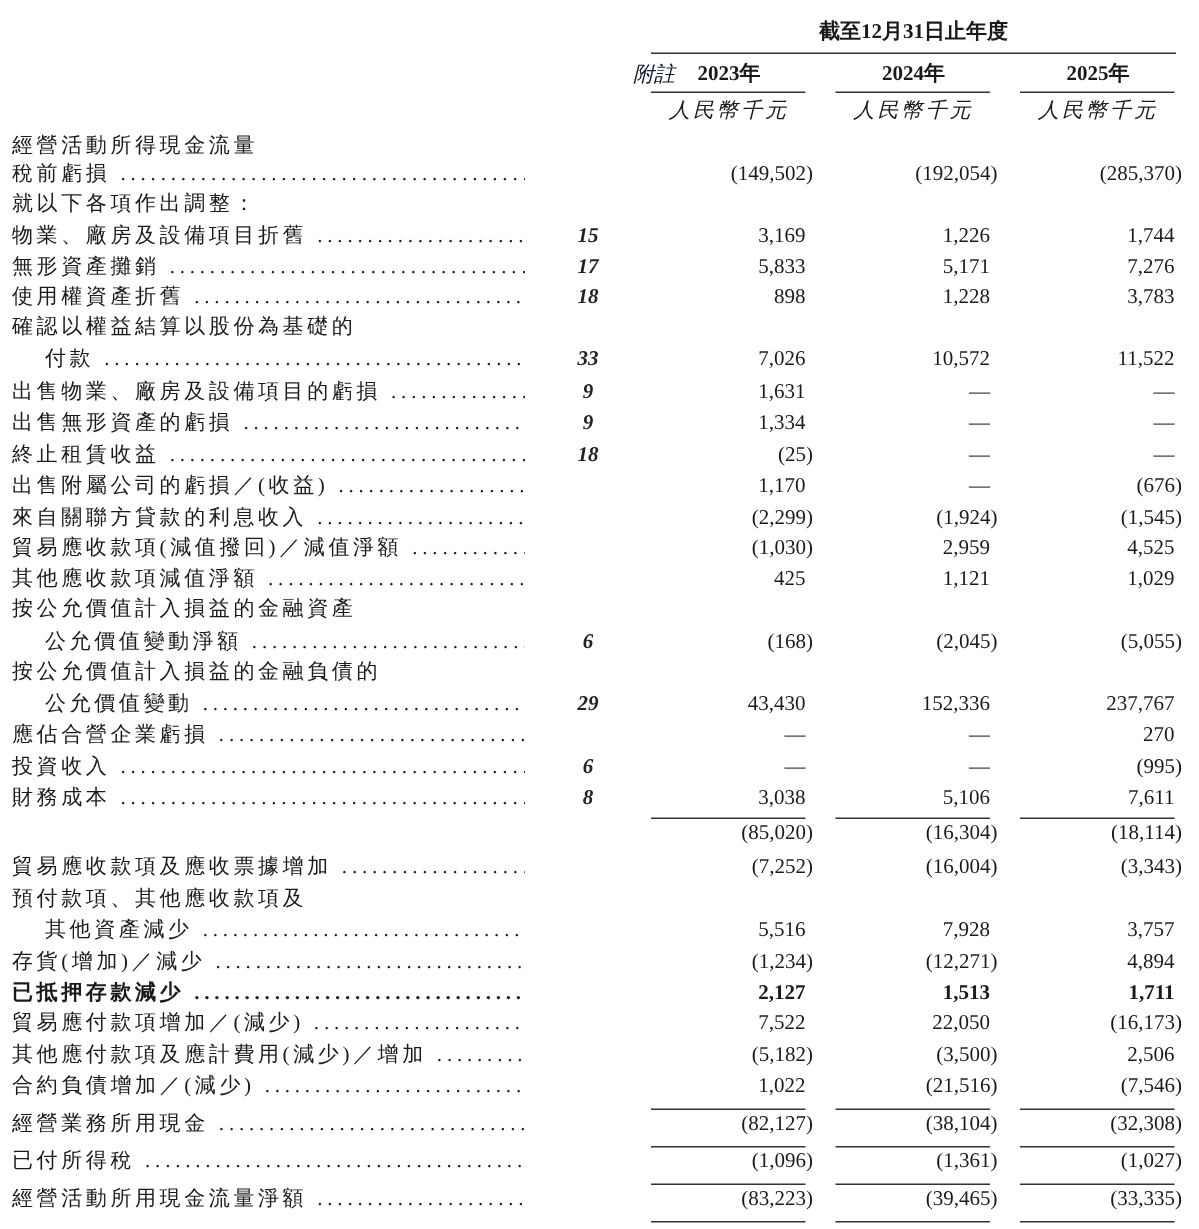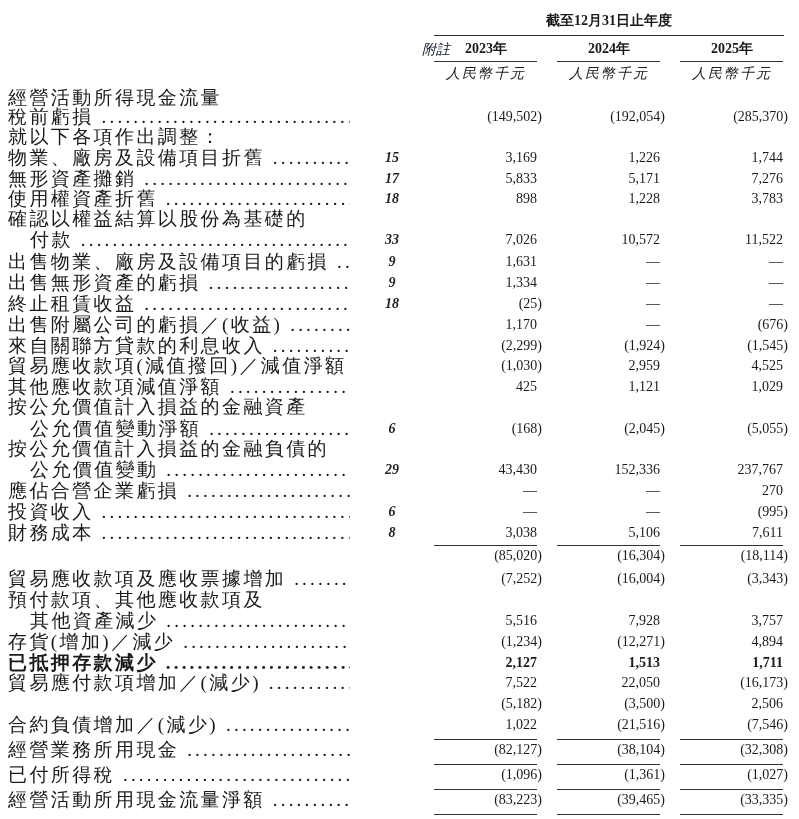--- a/index.html
+++ b/index.html
@@ -26,21 +26,21 @@
     font-weight: bold; font-size: 14px; font-family: "Liberation Serif", serif;
   }
   .hdr-unit {
     position: absolute; top: 65px; width: 104px; text-align: center;
     font-style: italic; font-size: 14px; letter-spacing: 2px;
     font-family: "Liberation Serif", serif;
   }
   .row { position: absolute; left: 0; width: 799px; height: 20px; }
   .label {
     position: absolute; left: 8px; top: 0; width: 342px; height: 20px;
-    font-size: 19px; line-height: 20px; letter-spacing: 2.4px;
+    font-size: 14px; line-height: 20px; letter-spacing: 2.4px;
     white-space: nowrap; overflow: hidden;
     font-family: "Liberation Serif", serif;
   }
   .label.indent { left: 30px; width: 320px; }
   .label.dotted::after {
     content: " ................................................................";
     letter-spacing: 3.2px;
   }
   .note {
     position: absolute; left: 372px; width: 40px; top: 0; text-align: center;
@@ -276,20 +276,21 @@
         <div class="val v2025 pos">1,711</div>
       </div>
       <div class="row" style="top: 673px;">
         <div class="label dotted">貿易應付款項增加／(減少)</div>
         <div class="note"></div>
         <div class="val v2023 pos">7,522</div>
         <div class="val v2024 pos">22,050</div>
         <div class="val v2025">(16,173)</div>
       </div>
       <div class="row" style="top: 694px;">
+        <div class="label dotted">其他應付款項及應計費用(減少)／增加</div>
         <div class="note"></div>
         <div class="val v2023">(5,182)</div>
         <div class="val v2024">(3,500)</div>
         <div class="val v2025 pos">2,506</div>
       </div>
       <div class="row" style="top: 715px;">
         <div class="label dotted">合約負債增加／(減少)</div>
         <div class="note"></div>
         <div class="val v2023 pos">1,022</div>
         <div class="val v2024">(21,516)</div>

